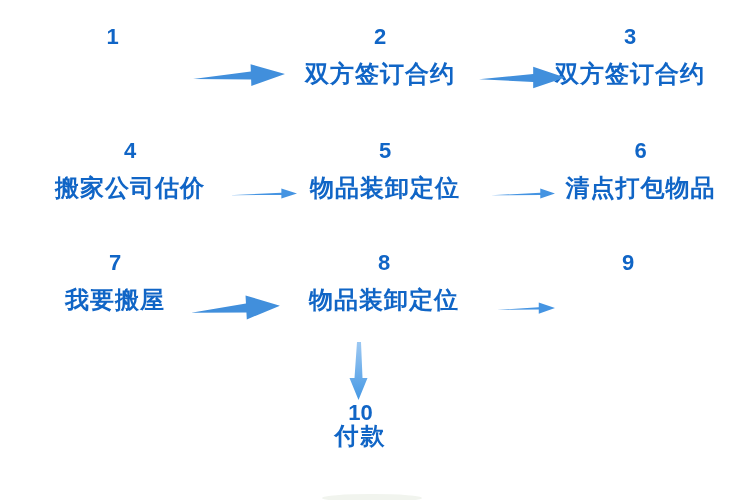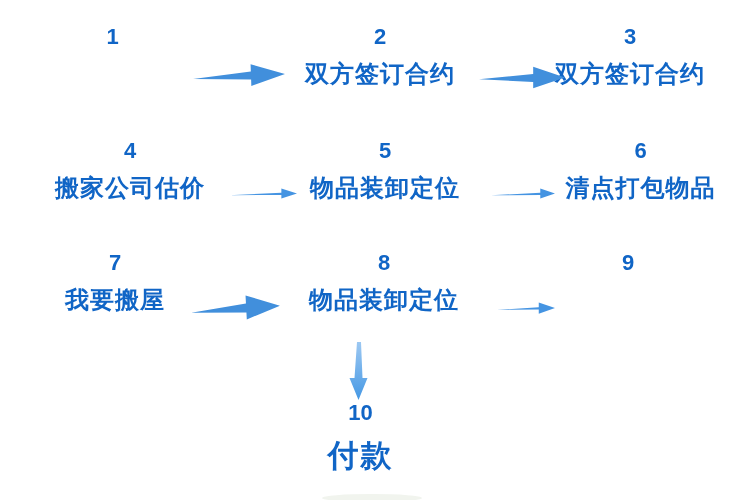--- a/index.html
+++ b/index.html
@@ -15,22 +15,22 @@
   .s1  { left:40px;  top:26px;  width:145px; }
   .s2  { left:300px; top:26px;  width:160px; }
   .s3  { left:555px; top:26px;  width:150px; }
   .s4  { left:35px;  top:140px; width:190px; }
   .s5  { left:305px; top:140px; width:160px; }
   .s6  { left:558px; top:140px; width:165px; }
   .s7  { left:40px;  top:252px; width:150px; }
   .s8  { left:298px; top:252px; width:172px; }
   .s9  { left:553px; top:252px; width:150px; }
   .s10 { left:298px; top:402px; width:125px; }
-  .s10 .num { margin-bottom:14px; }
-  .s10 .label { font-size:31px; letter-spacing:2px; }
+  .s10 .num { margin-bottom:0; }
+  .s10 .label { font-size:24px; letter-spacing:2px;font-family:Liberation Mono, monospace; }
 
   .arrow { position:absolute; display:block; }
   .a1 { left:193px; top:62px;  width:92px; height:27px; transform:rotate(-2deg); }
   .a2 { left:479px; top:64px;  width:86px; height:27px; }
   .a3 { left:229px; top:185px; width:68px; height:17px; }
   .a4 { left:491px; top:185px; width:64px; height:17px; }
   .a5 { left:191px; top:293px; width:89px; height:30px; transform:rotate(-3deg); }
   .a6 { left:497px; top:299px; width:58px; height:18px; }
   .a7 { left:348px; top:342px; width:21px; height:58px; }
 

